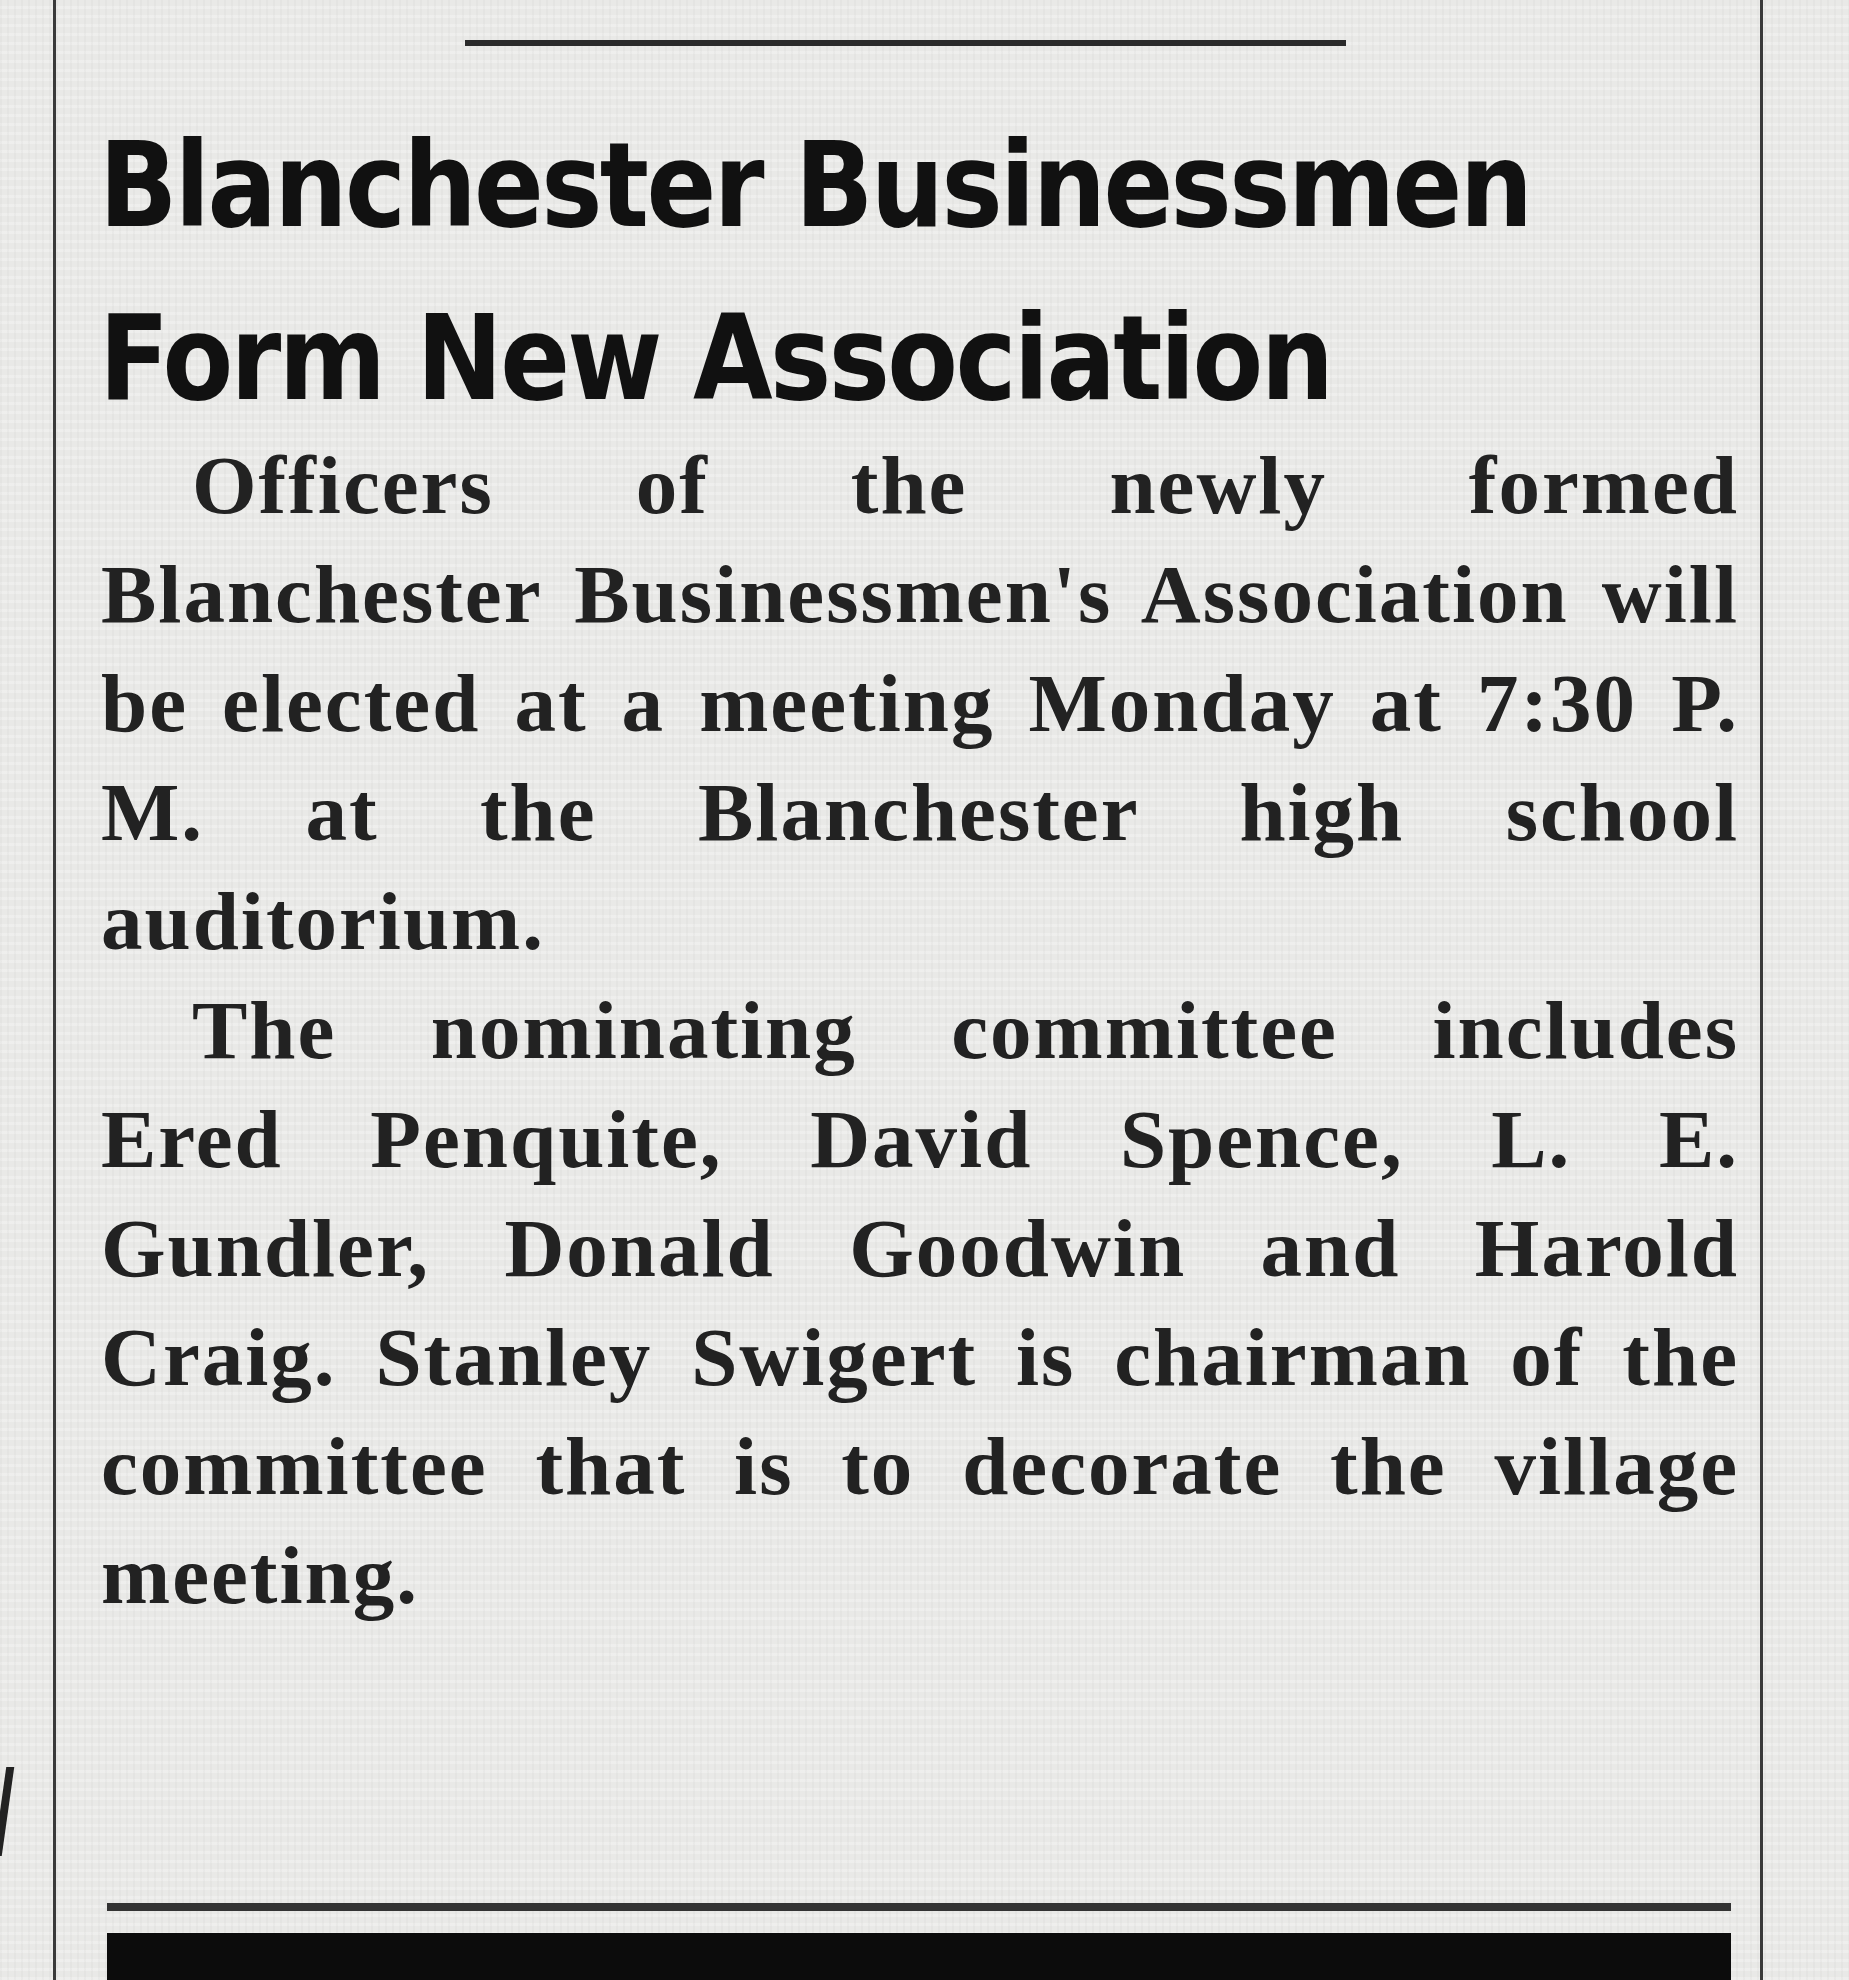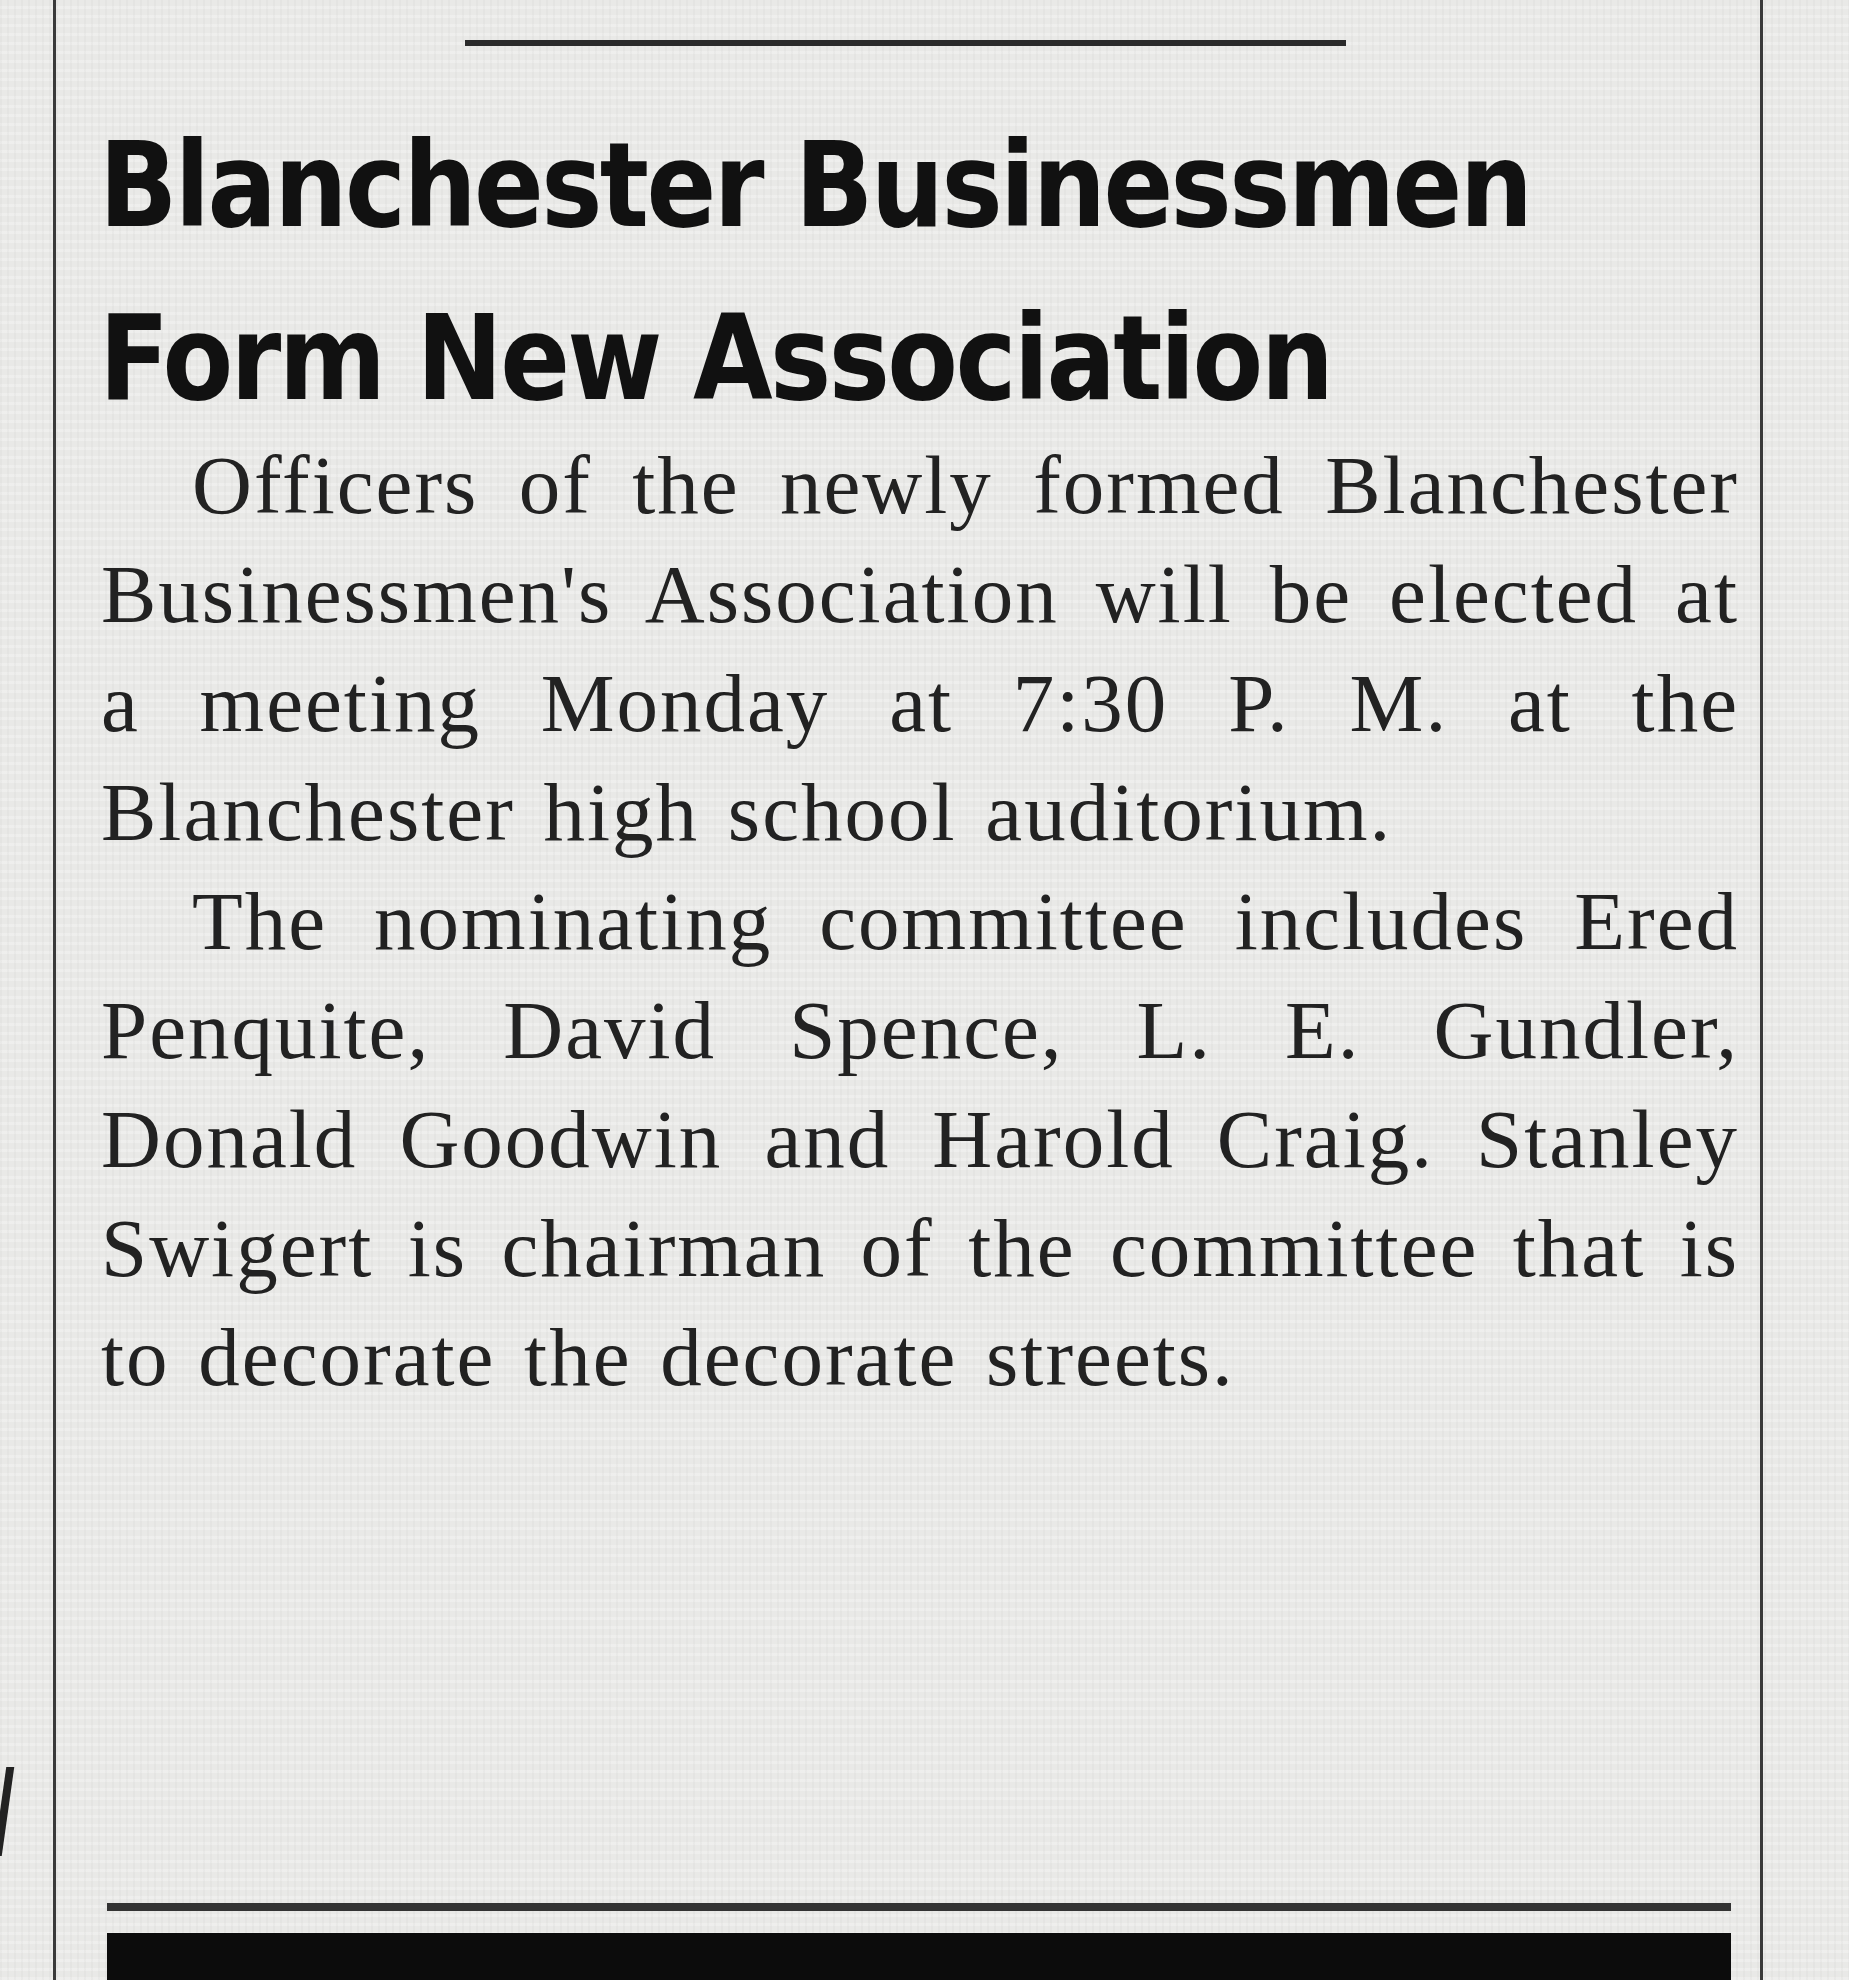--- a/index.html
+++ b/index.html
@@ -19,21 +19,21 @@
   .top-rule { position:absolute; left:465px; top:40px; width:881px; height:6px; background:#2a2a2a; }
   .headline {
     position:absolute; left:99px; top:99px; width:1604px;
     font-family:"DejaVu Sans", sans-serif; font-weight:bold;
     font-size:117px; line-height:173px; letter-spacing:-3px;
     color:#111; transform:scaleX(0.88); transform-origin:left top;
     white-space:nowrap;
   }
   .body-text {
     position:absolute; left:101px; top:431px; width:1638px;
-    font-family:"Liberation Serif", serif; font-weight:normal;
+    font-family:"Liberation Serif", serif; font-weight:bold;
     font-size:83px; line-height:109px; color:#222;
     text-align:justify; letter-spacing:2px; word-spacing:6px;
     hyphens:manual;
   }
   .body-text p { margin:0; text-indent:91px; }
   .bottom-thin { position:absolute; left:107px; top:1903px; width:1624px; height:8px; background:#333; }
   .bottom-thick { position:absolute; left:107px; top:1933px; width:1624px; height:48px; background:#0c0c0c; }
 </style>
 </head>
 <body>
@@ -44,18 +44,18 @@
 
 <div class="top-rule"></div>
 
 <div class="headline">
   <div>Blanchester Businessmen</div>
   <div>Form New Association</div>
 </div>
 
 <div class="body-text">
   <p>Officers of the newly formed Blanchester Businessmen's Association will be elected at a meeting Monday at 7:30 P. M. at the Blanchester high school auditorium.</p>
-  <p>The nominating committee includes Ered Penquite, David Spence, L. E. Gundler, Donald Goodwin and Harold Craig. Stanley Swigert is chairman of the committee that is to decorate the decorate streets.</p>
+  <p>The nominating committee includes Ered Penquite, David Spence, L. E. Gundler, Donald Goodwin and Harold Craig. Stanley Swigert is chairman of the committee that is to decorate the village meeting.</p>
 </div>
 
 <div class="bottom-thin"></div>
 <div class="bottom-thick"></div>
 
 
 </body></html>

